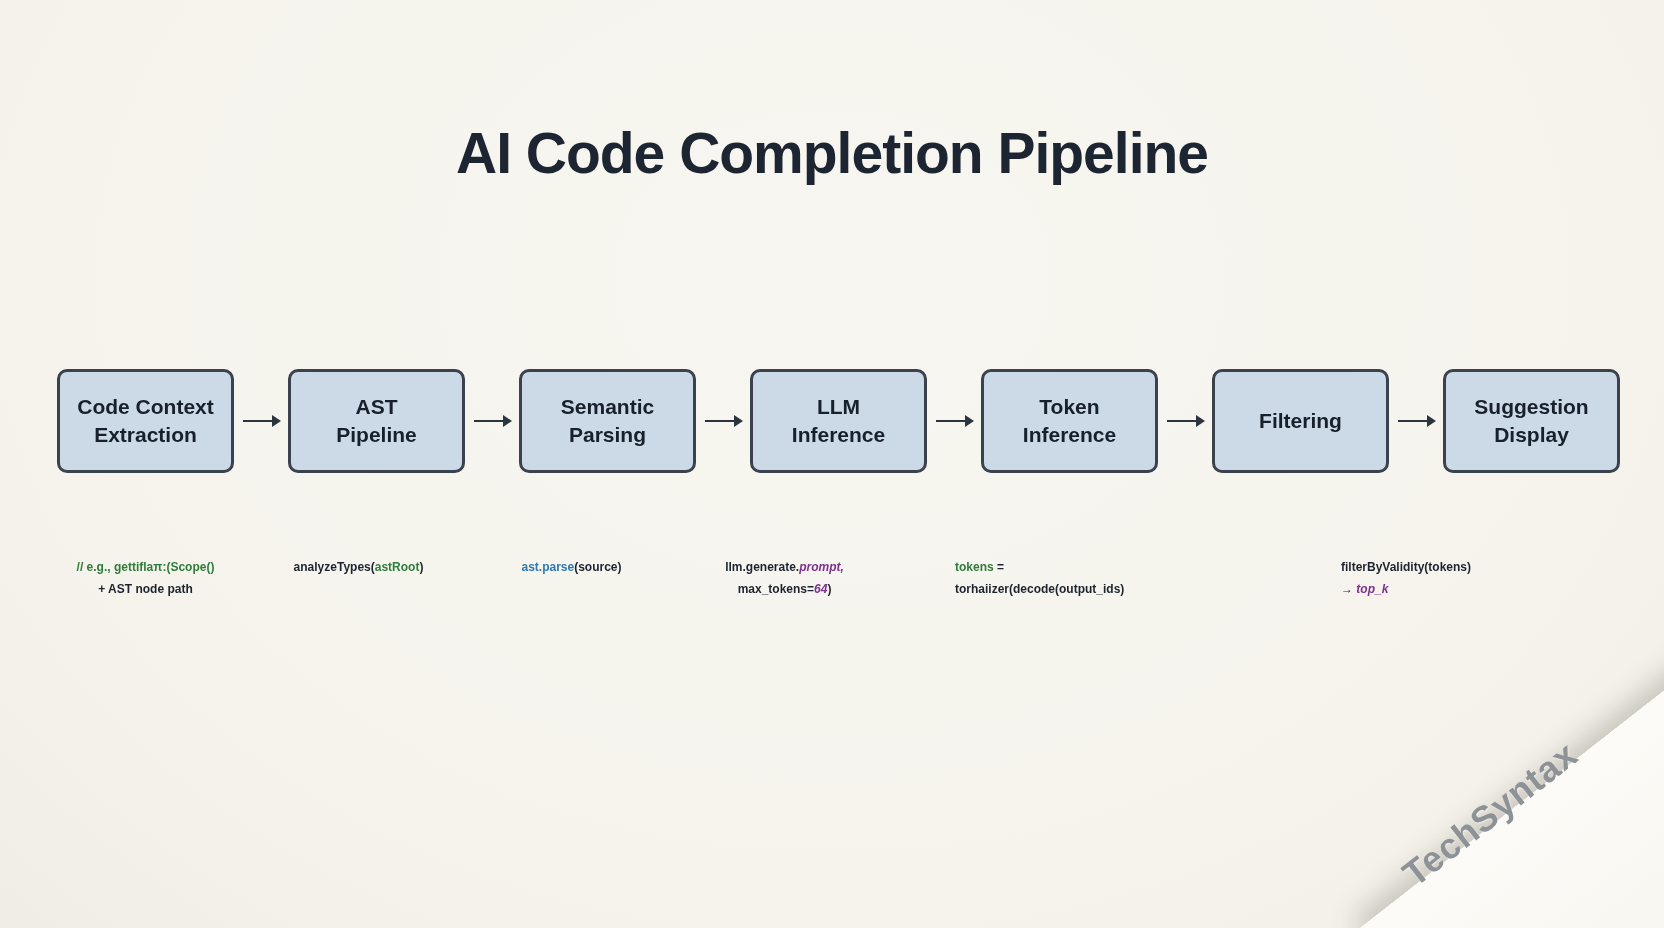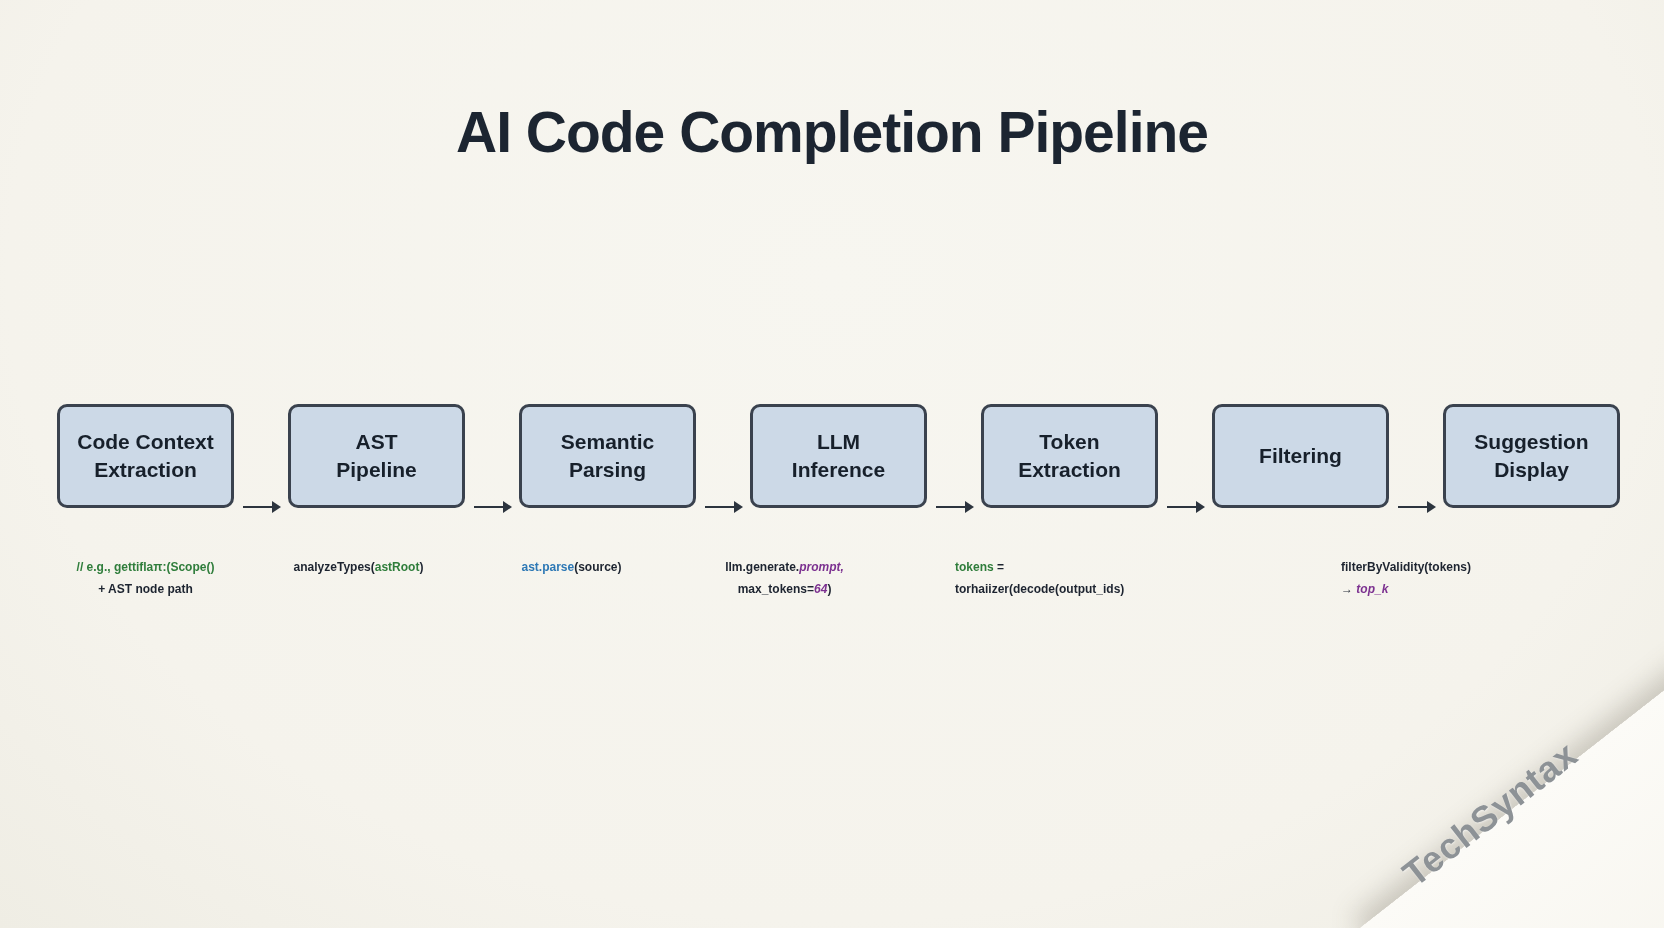--- a/index.html
+++ b/index.html
@@ -7,25 +7,25 @@
     --title:#1c2531; --code-dark:#1d2430; --code-green:#2f7d3b; --code-blue:#2d78b5;
     --code-purple:#7c3190; --watermark:#8d9296; --arrow:#2c343e;
   }
   html,body{margin:0;padding:0;}
   body{
     width:1664px;height:928px;position:relative;overflow:hidden;
     font-family:"Liberation Sans",sans-serif;
     background:radial-gradient(ellipse at 50% 30%, #f7f6f0 0%, var(--background) 70%, #efede4 100%);
   }
   .page-title{
-    position:absolute;top:61px;left:0;width:1664px;text-align:center;
+    position:absolute;top:82px;left:0;width:1664px;text-align:center;
     font-size:57px;font-weight:700;letter-spacing:-1px;color:var(--title);
   }
   .pipeline{
-    position:absolute;left:57px;top:404px;display:flex;align-items:flex-end;gap:9px;
+    position:absolute;left:57px;top:369px;display:flex;align-items:center;gap:9px;
   }
   .stage-box{
     flex:none;width:177px;height:104px;box-sizing:border-box;
     background:var(--box-fill);border:3px solid var(--box-border);border-radius:10px;
     display:flex;align-items:center;justify-content:center;
   }
   .stage-label{
     white-space:pre-line;text-align:center;font-weight:700;font-size:21px;
     line-height:1.35;color:var(--box-text);
   }
@@ -85,21 +85,21 @@
 Parsing</span>
   </div>
   <div class="arrow"></div>
   <div class="stage-box">
     <span class="stage-label">LLM
 Inference</span>
   </div>
   <div class="arrow"></div>
   <div class="stage-box">
     <span class="stage-label">Token
-Extraction</span>
+Inference</span>
   </div>
   <div class="arrow"></div>
   <div class="stage-box">
     <span class="stage-label">Filtering</span>
   </div>
   <div class="arrow"></div>
   <div class="stage-box">
     <span class="stage-label">Suggestion
 Display</span>
   </div>

